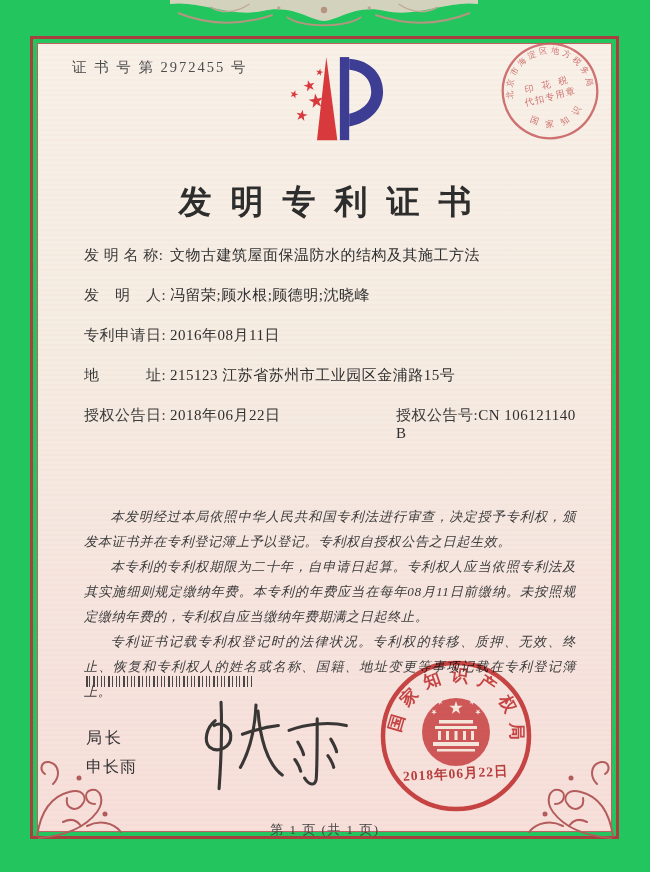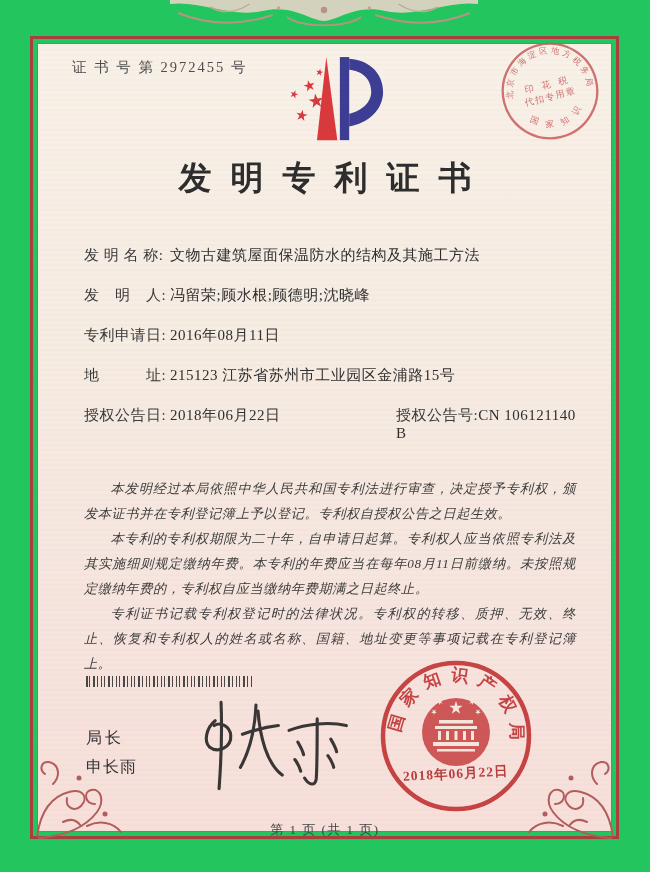--- a/index.html
+++ b/index.html
@@ -28,33 +28,33 @@
     pointer-events:none;
   }
 
   .content{position:absolute;inset:0;z-index:3;}
 
   .cert-no{position:absolute;left:72px;top:58px;font-size:14.5px;letter-spacing:2px;color:#4d4d4d;}
 
   .logo{position:absolute;left:272px;top:52px;width:112px;height:100px;}
 
   .title{
-    position:absolute;left:0;right:0;top:156px;text-align:center;
+    position:absolute;left:0;right:0;top:180px;text-align:center;
     font-size:33px;font-weight:bold;color:#2d2d2d;
     letter-spacing:19px;text-indent:19px;
   }
 
   .fields{position:absolute;left:84px;top:246px;width:500px;font-size:15px;color:#313131;}
   .frow{height:40px;position:relative;}
   .lab{display:inline-block;min-width:86px;letter-spacing:.5px;color:#3a3a3a;}
   .val{letter-spacing:.5px;color:#2f2f2f;}
   .pair2{position:absolute;left:312px;top:0;}
 
   .paras{
-    position:absolute;left:84px;top:476px;width:492px;
+    position:absolute;left:84px;top:504px;width:492px;
     font-size:13.2px;font-style:italic;line-height:25px;color:#3c3c3c;
     text-align:justify;letter-spacing:.6px;
   }
   .paras p{margin:0;text-indent:2em;}
 
   .barcode{
     position:absolute;left:86px;top:676px;width:168px;height:11px;
     background-image:repeating-linear-gradient(90deg,
       #2b2b2b 0 1.5px,transparent 1.5px 3px,
       #2b2b2b 3px 4px,transparent 4px 7px,

